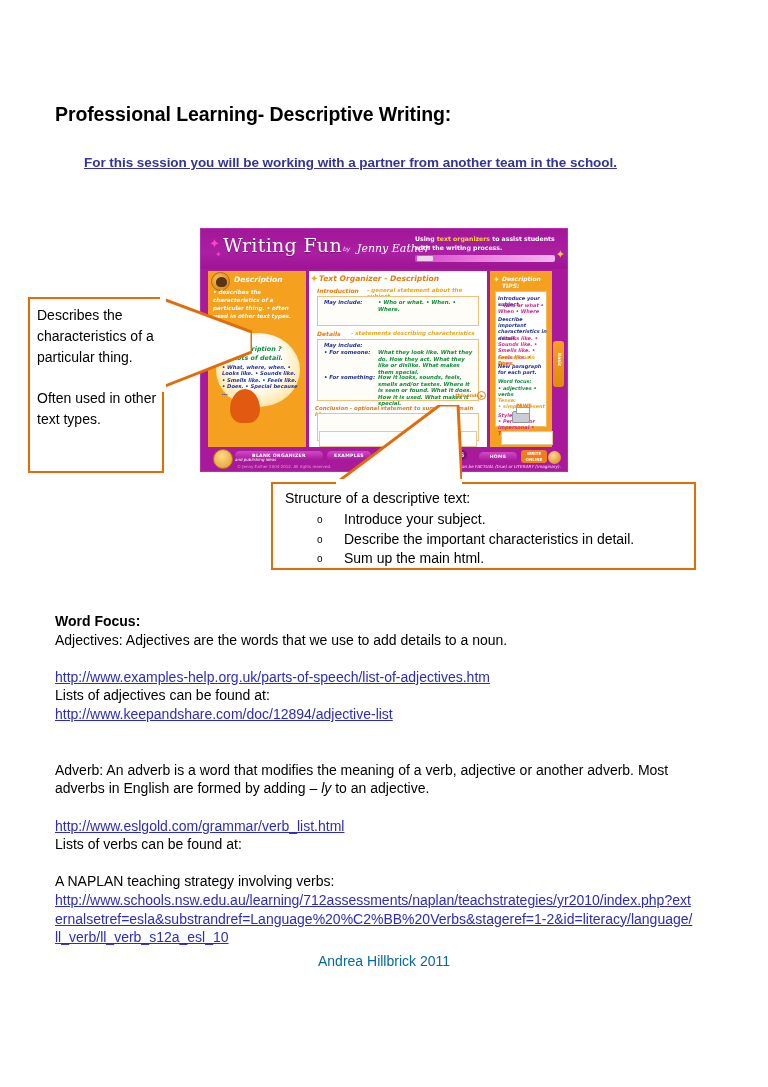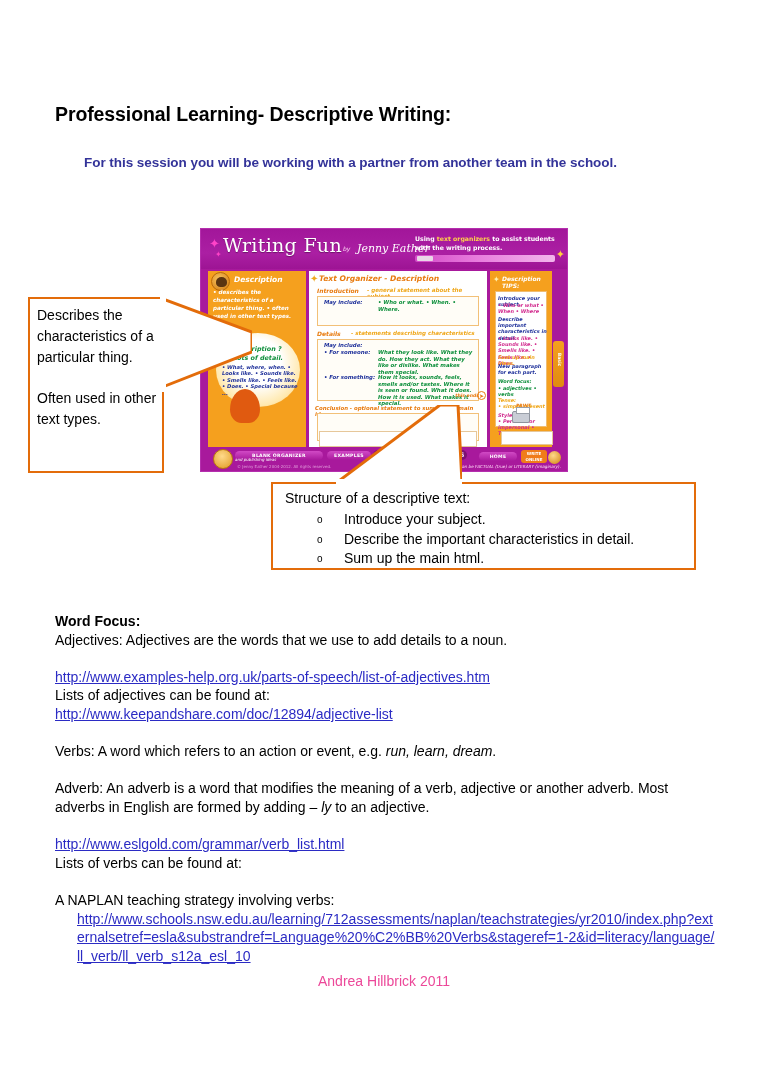--- a/index.html
+++ b/index.html
@@ -37,20 +37,21 @@
     white-space: nowrap;
   }
   .session-line {
     position: absolute;
     left: 84px; top: 155px;
     font-size: 13.5px;
     font-weight: bold;
     color: #333399;
     white-space: nowrap;
     letter-spacing: -0.05px;
+    text-decoration: underline;
   }
   .purpose-line {
     position: absolute;
     left: 55px; top: 192px;
     font-size: 14px;
     color: #000;
     white-space: nowrap;
   }
   .purpose-line .lbl { font-weight: bold; }
 
@@ -406,22 +407,21 @@
     text-decoration: underline;
     word-break: break-all;
   }
   #body-text .wrap { white-space: normal; }
   .footer-credit {
     position: absolute;
     left: 0; top: 953px;
     width: 768px;
     text-align: center;
     font-size: 14px;
-    color: #ec4899;
-    margin-top: 20px;
+    color: #0369a1;
   }
 </style>
 </head>
 <body>
 
 <div id="page">
 
   <div class="doc-title">Professional Learning- Descriptive Writing:</div>
 
   <div class="session-line">For this session you will be working with a partner from another team in the school.</div>
@@ -564,40 +564,37 @@
     <div class="line">
       <a class="link" href="#">http://www.examples-help.org.uk/parts-of-speech/list-of-adjectives.htm</a>
     </div>
     <div class="line">Lists of adjectives can be found at:</div>
     <div class="line">
       <a class="link" href="#">http://www.keepandshare.com/doc/12894/adjective-list</a>
     </div>
 
     <div class="spacer"></div>
 
-    <div class="line">
-      <span class="u">Verbs:</span><span>  A word which refers to an action or event, e.g. </span><span class="i">run, learn, dream</span><span>.</span>
-    </div>
 
     <div class="spacer"></div>
 
     <div class="wrap" style="width:638px;">
       <span class="u">Adverb:</span><span> An adverb is a word that modifies the meaning of a verb, adjective or another adverb. Most adverbs in English are formed by adding – </span><span class="i">ly</span><span> to an adjective.</span>
     </div>
 
     <div class="spacer"></div>
 
     <div class="line">
       <a class="link" href="#">http://www.eslgold.com/grammar/verb_list.html</a>
     </div>
     <div class="line">Lists of verbs can be found at:</div>
 
     <div class="spacer"></div>
 
     <div class="line">A NAPLAN teaching strategy involving verbs:</div>
-    <div class="wrap" style="width:638px;margin-left:22px;">
+    <div class="wrap" style="width:638px;">
       <a class="link" href="#">http://www.schools.nsw.edu.au/learning/712assessments/naplan/teachstrategies/yr2010/index.php?externalsetref=esla&amp;substrandref=Language%20%C2%BB%20Verbs&amp;stageref=1-2&amp;id=literacy/language/ll_verb/ll_verb_s12a_esl_10</a>
     </div>
   </div>
 
   <div class="footer-credit">Andrea Hillbrick 2011</div>
 
 </div>
 
 </body></html>

